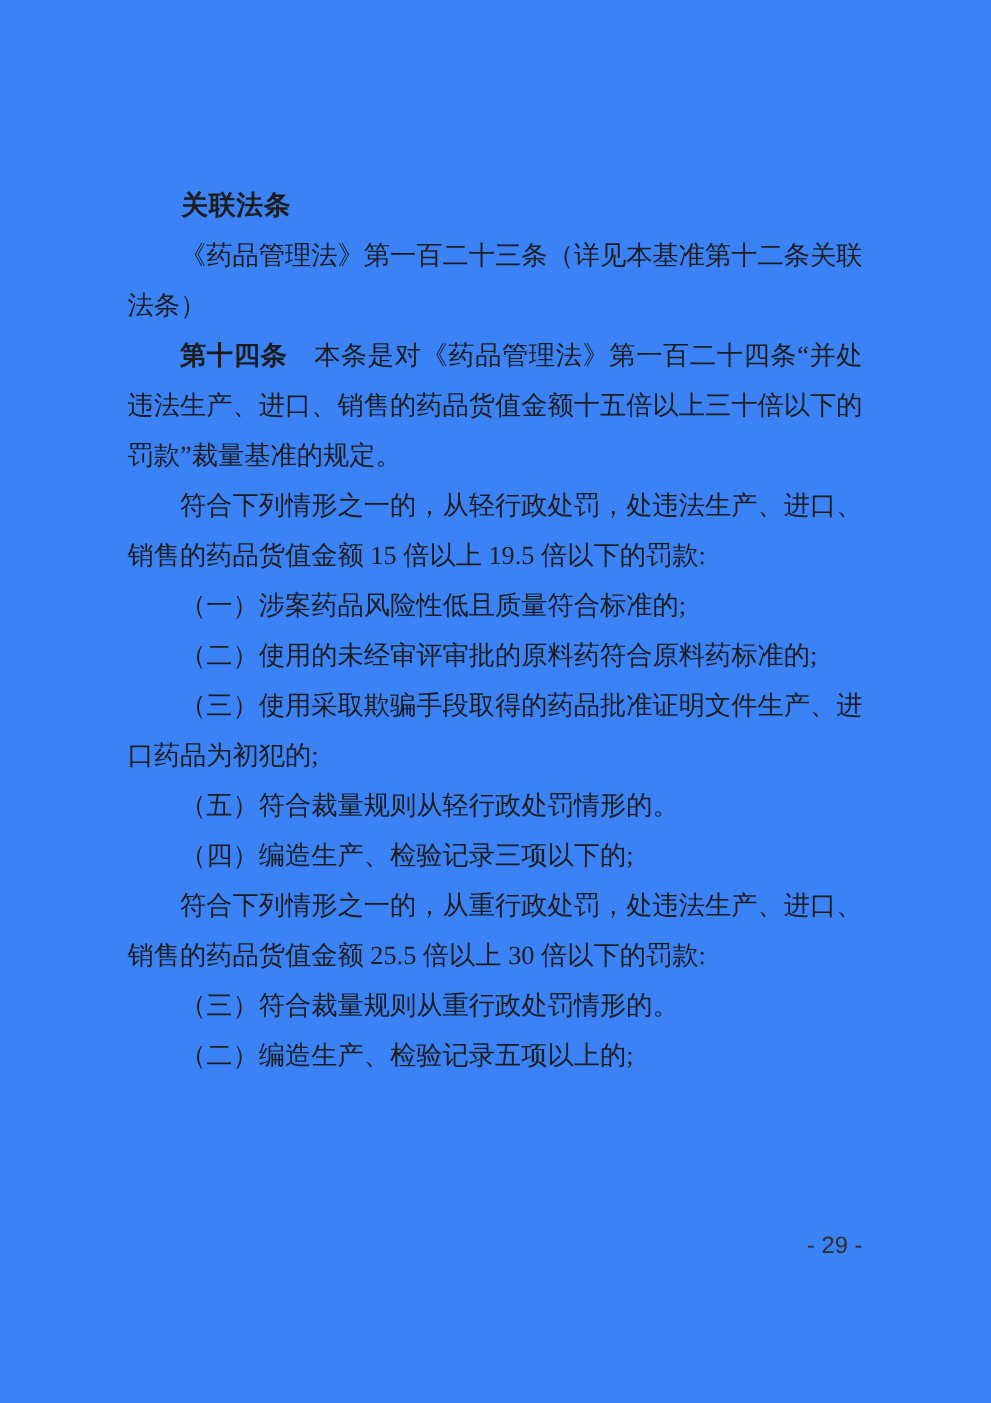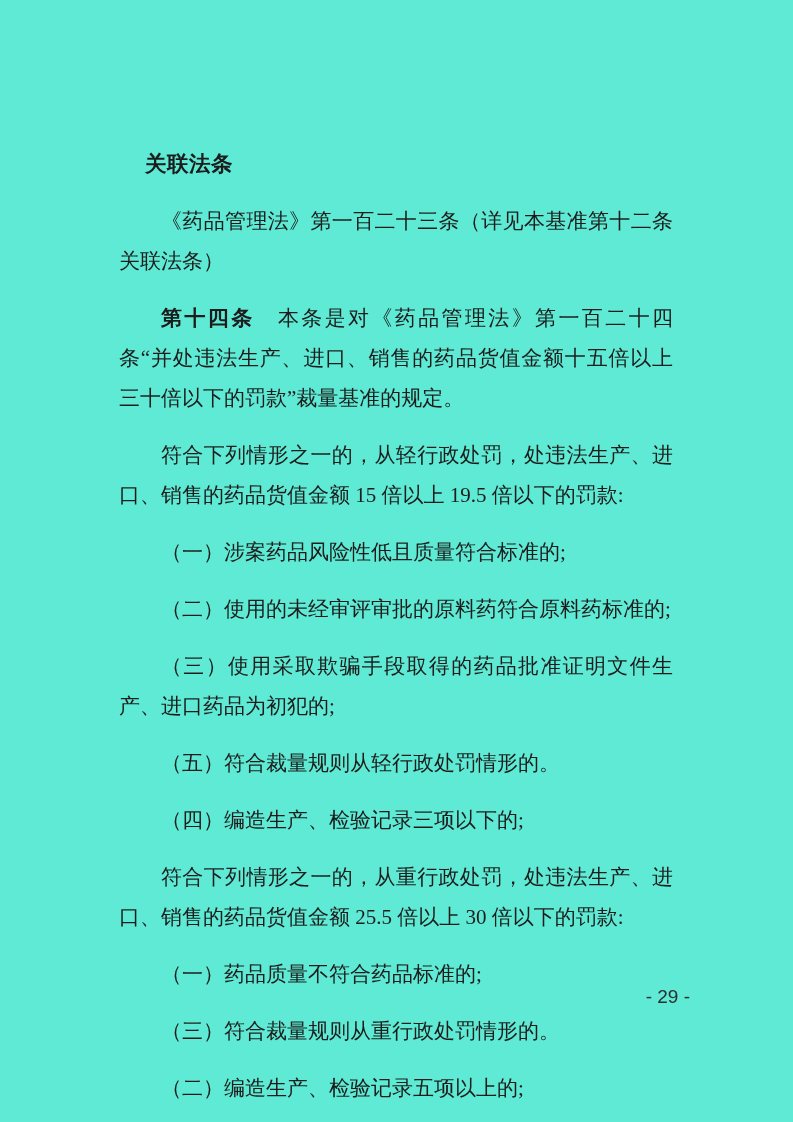--- a/index.html
+++ b/index.html
@@ -4,41 +4,41 @@
 <style>
   html, body {
     margin: 0;
     padding: 0;
     background: #ffffff;
   }
   .page {
     position: relative;
     width: 793px;
     height: 1122px;
-    background: #5eead4;
+    background: #3b82f6;
     font-family: "Liberation Serif", "DejaVu Serif", serif;
     color: #1c1c1c;
     overflow: hidden;
   }
   .content {
     position: absolute;
     left: 102px;
     top: 144px;
     width: 588px;
   }
   .heading {
     margin: 0;
     font-size: 21.5px;
     line-height: 40px;
     font-weight: bold;
     text-indent: 2em;
     letter-spacing: 0.5px;
   }
   .para {
-    margin: 17px;
+    margin: 0;
     font-size: 21px;
     line-height: 40px;
     text-align: justify;
     text-indent: 2em;
     letter-spacing: 0;
   }
   .run { font-weight: normal; }
   .run.bold { font-weight: bold; }
   .page-number {
     position: absolute;
@@ -59,19 +59,18 @@
     <div id="paragraphs">
         <p class="para"><span class="run">《药品管理法》第一百二十三条（详见本基准第十二条关联法条）</span></p>
         <p class="para"><span class="run bold">第十四条</span><span class="run">　本条是对《药品管理法》第一百二十四条“并处违法生产、进口、销售的药品货值金额十五倍以上三十倍以下的罚款”裁量基准的规定。</span></p>
         <p class="para"><span class="run">符合下列情形之一的，从轻行政处罚，处违法生产、进口、销售的药品货值金额 15 倍以上 19.5 倍以下的罚款:</span></p>
         <p class="para"><span class="run">（一）涉案药品风险性低且质量符合标准的;</span></p>
         <p class="para"><span class="run">（二）使用的未经审评审批的原料药符合原料药标准的;</span></p>
         <p class="para"><span class="run">（三）使用采取欺骗手段取得的药品批准证明文件生产、进口药品为初犯的;</span></p>
         <p class="para"><span class="run">（五）符合裁量规则从轻行政处罚情形的。</span></p>
         <p class="para"><span class="run">（四）编造生产、检验记录三项以下的;</span></p>
         <p class="para"><span class="run">符合下列情形之一的，从重行政处罚，处违法生产、进口、销售的药品货值金额 25.5 倍以上 30 倍以下的罚款:</span></p>
-        <p class="para"><span class="run">（一）药品质量不符合药品标准的;</span></p>
         <p class="para"><span class="run">（三）符合裁量规则从重行政处罚情形的。</span></p>
         <p class="para"><span class="run">（二）编造生产、检验记录五项以上的;</span></p>
       </div>
   </div>
   <div class="page-number">- 29 -</div>
 </div>
 
 </body></html>

